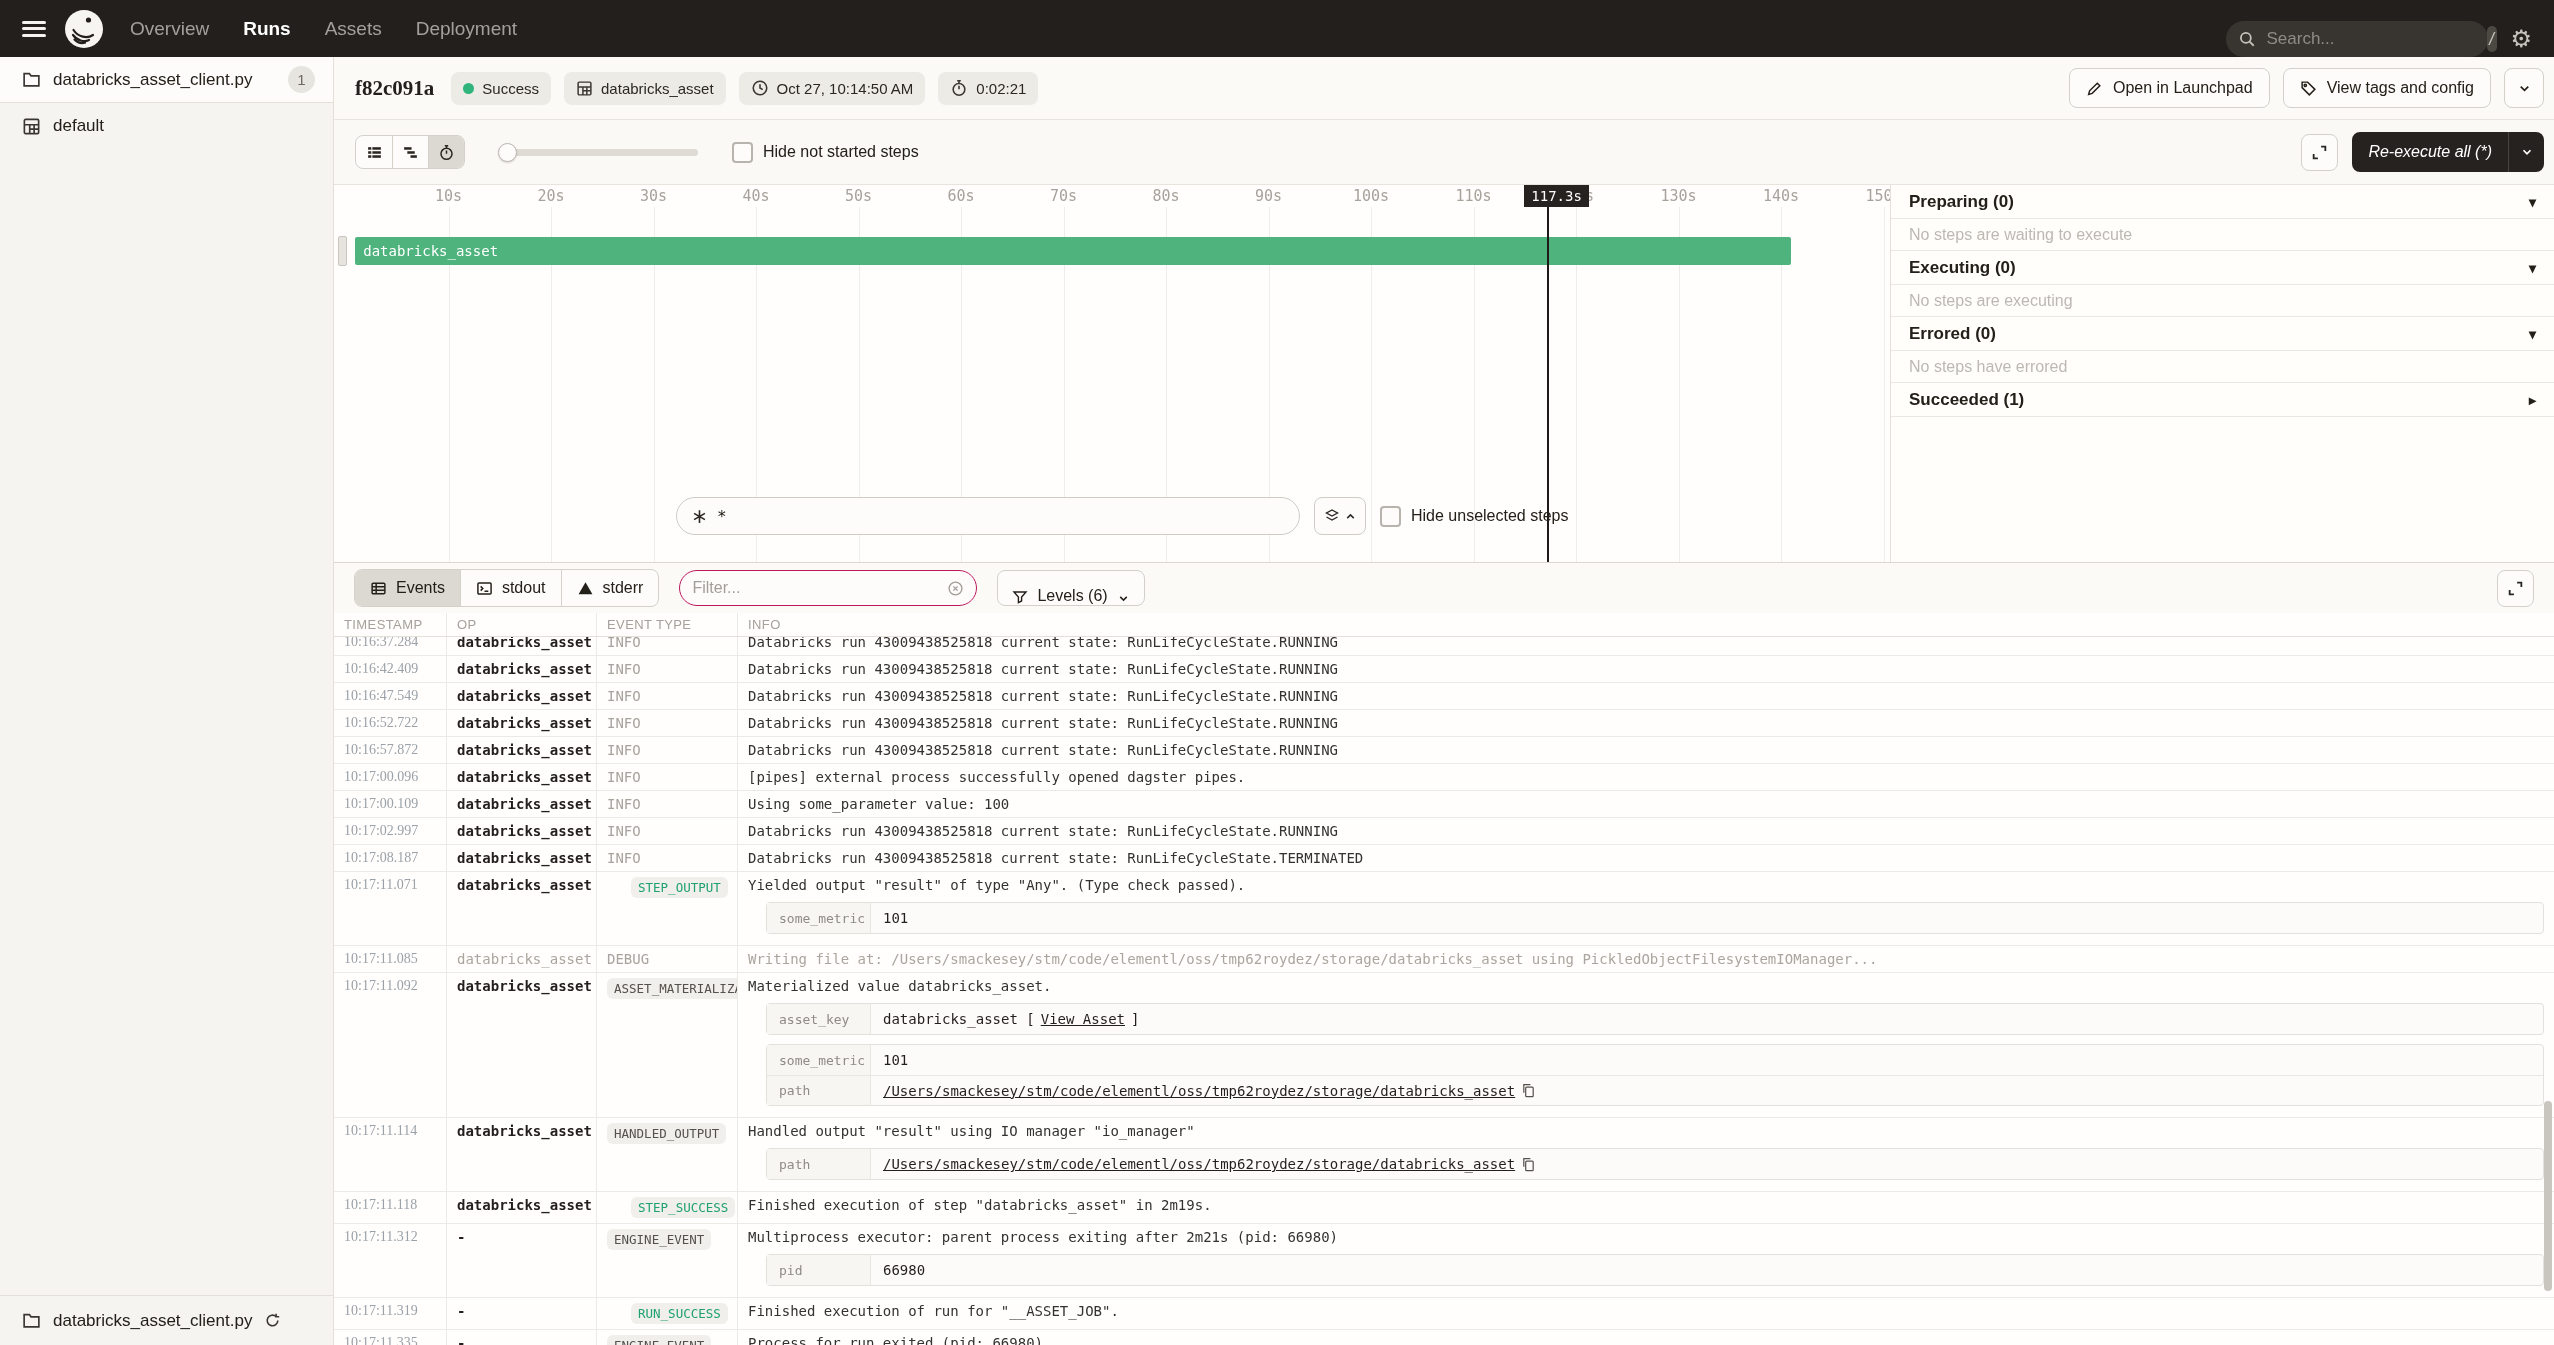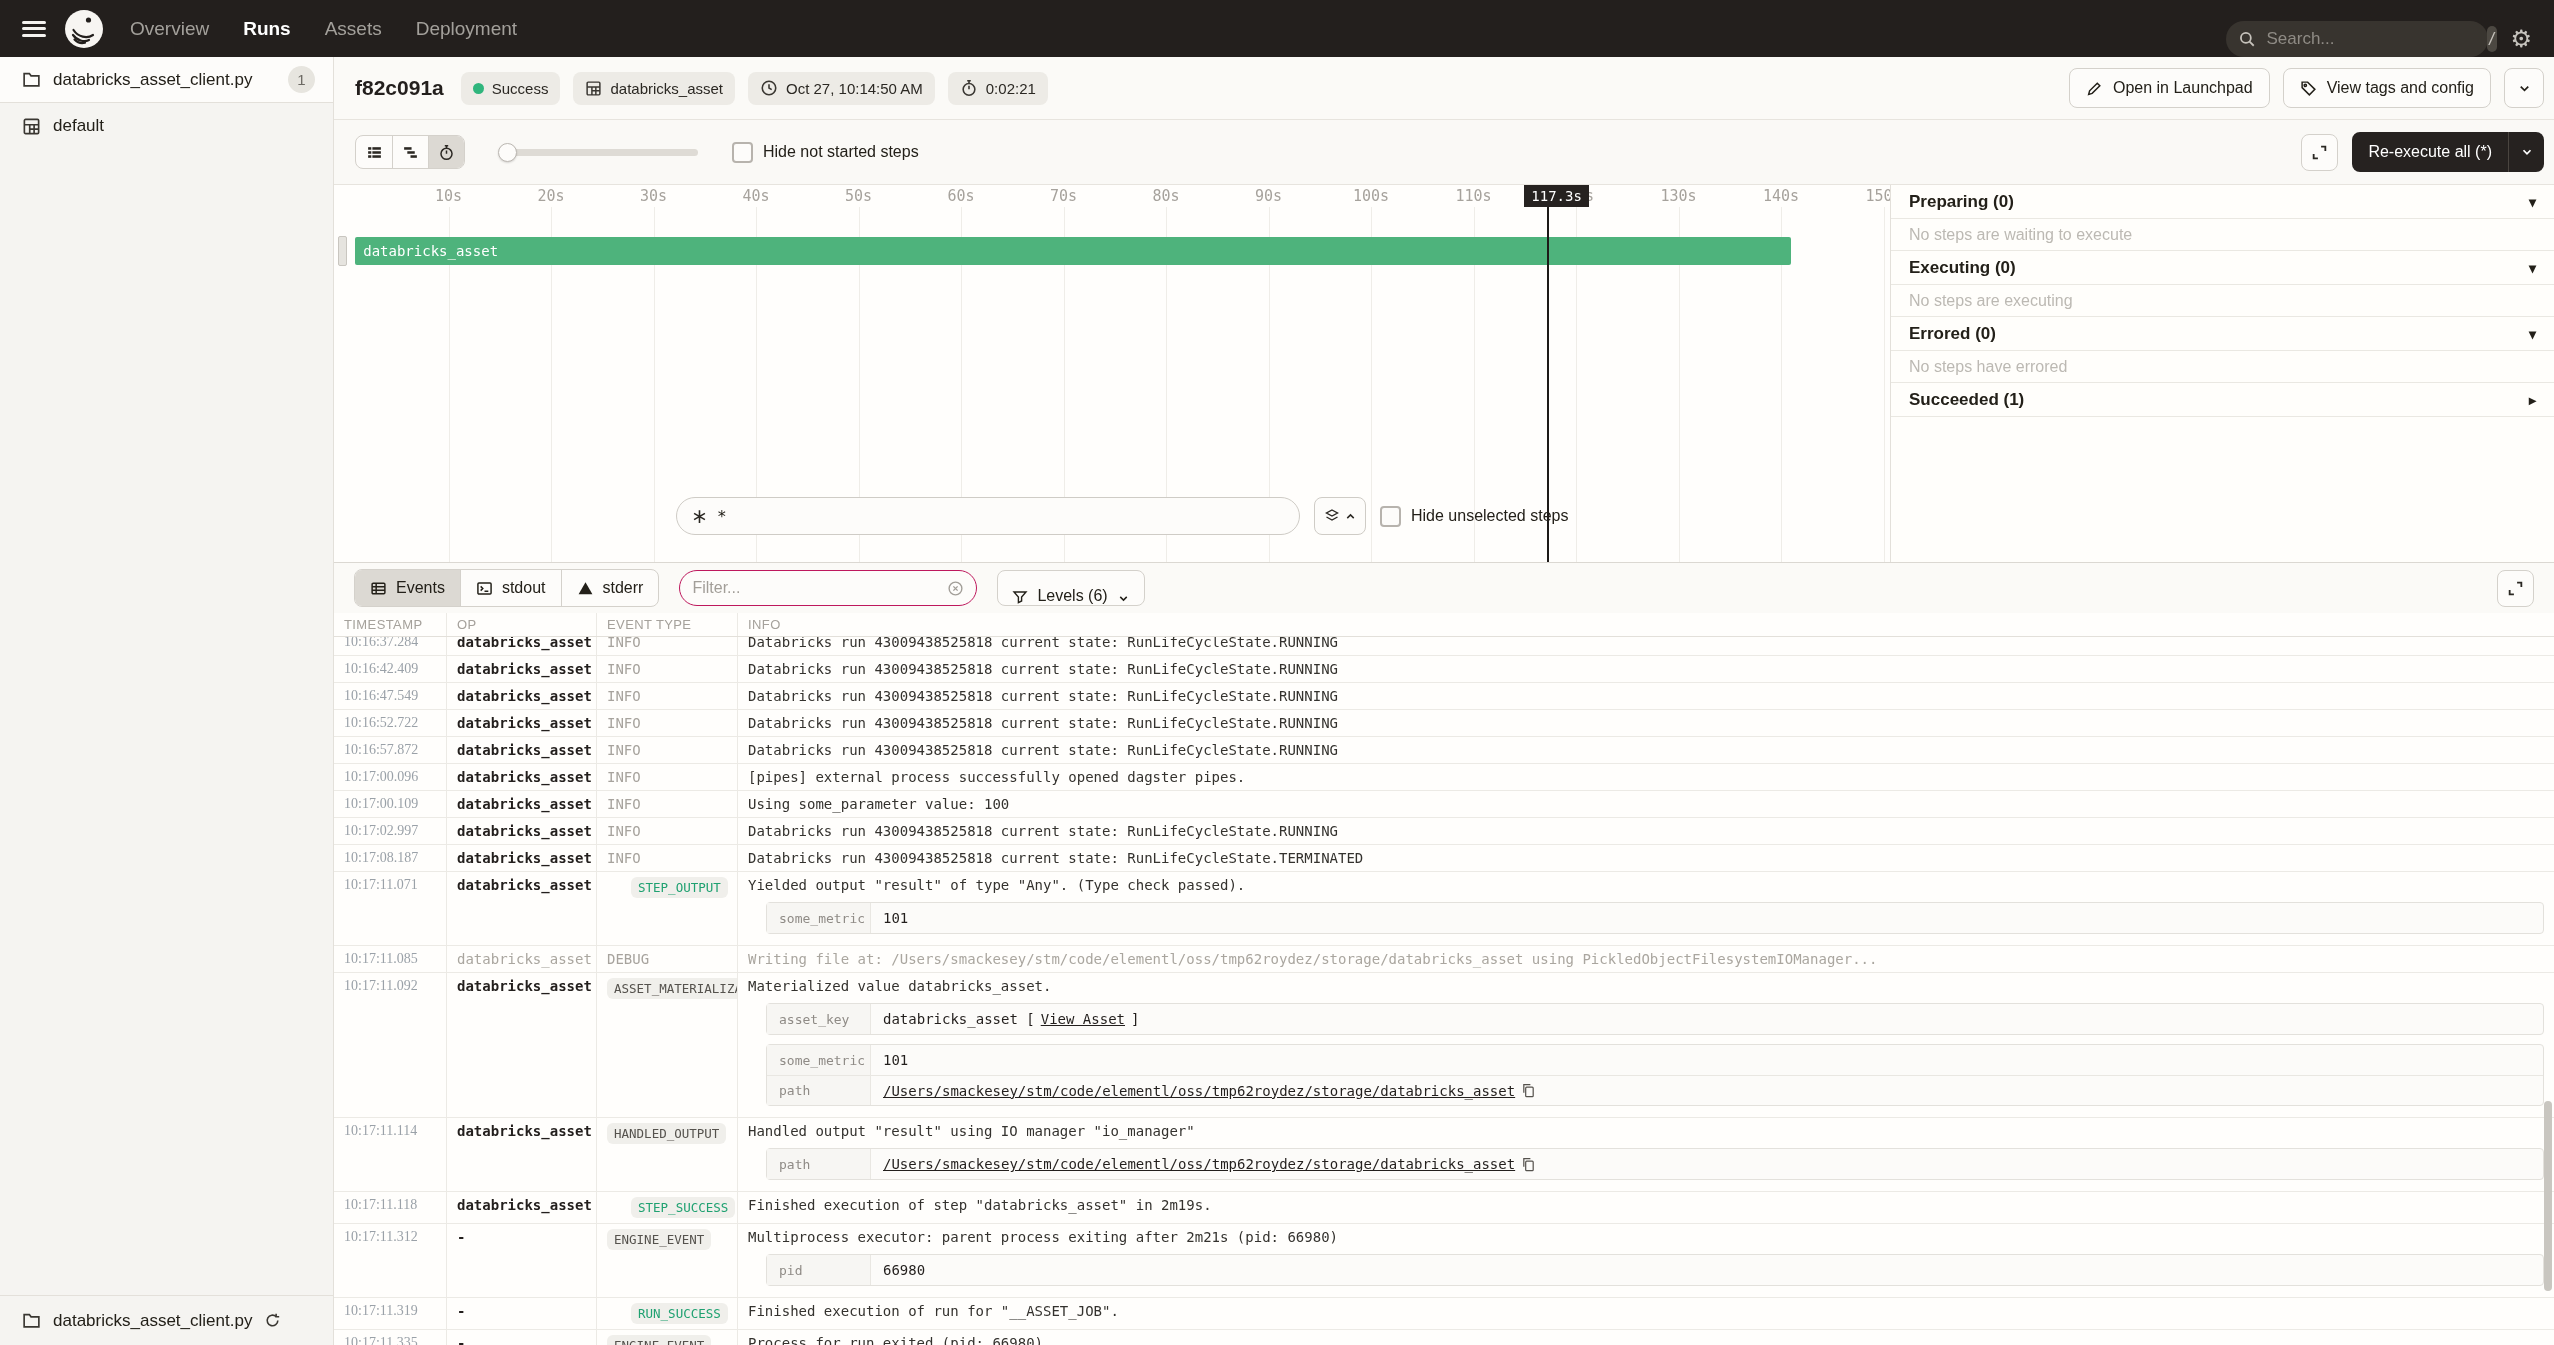--- a/index.html
+++ b/index.html
@@ -34,21 +34,21 @@
                  display:flex; align-items:center; justify-content:center; }
   .sidebar-footer { position:absolute; left:0; right:0; bottom:0; height:50px; border-top:1px solid #e3e0da;
                     display:flex; align-items:center; gap:12px; padding:0 22px; font-size:17px; color:#232019; }
   .icon { color:#3a3732; display:inline-flex; }
 
   
   .main { position:absolute; top:57px; left:334px; right:0; bottom:0; }
 
   .run-header { position:absolute; top:0; left:0; right:0; height:63px; background:#fbfaf7; border-bottom:1px solid #e7e4de;
                 display:flex; align-items:center; padding:0 10px 0 21px; gap:13px; }
-  .run-id { font-family:Liberation Sans, sans-serif; font-size:21px; font-weight:bold; color:#231f1d; margin-right:4px; }
+  .run-id { font-family:Liberation Serif, serif; font-size:21px; font-weight:bold; color:#231f1d; margin-right:4px; }
   .pill { display:flex; align-items:center; gap:8px; height:33px; padding:0 12px; background:#edebe6; border-radius:8px;
           font-size:15px; color:#2b2823; }
   .status-dot { width:11px; height:11px; border-radius:50%; background:#2fb57c; }
   .run-header-right { margin-left:auto; display:flex; align-items:center; gap:13px; }
   .btn { display:flex; align-items:center; gap:10px; height:40px; padding:0 16px; background:#fdfcfa;
          border:1px solid #d4d1cb; border-radius:8px; font-size:16px; color:#232019; cursor:pointer; }
   .btn.icon-only { width:40px; padding:0; justify-content:center; }
 
   
   .toolbar { position:absolute; top:64px; left:0; right:0; height:62px; display:flex; align-items:center; padding:0 10px 0 21px; }
@@ -57,21 +57,21 @@
   .mode-btn + .mode-btn { border-left:1px solid #d4d1cb; }
   .mode-btn.selected { background:#dcd9d3; }
   .zoom-slider { margin-left:35px; width:198px; height:18px; position:relative; cursor:pointer; }
   .zoom-slider .track { position:absolute; top:6px; left:0; right:0; height:7px; border-radius:4px; background:#dedbd5; }
   .zoom-slider .knob { position:absolute; top:0; left:-2px; width:19px; height:19px; border-radius:50%; background:#fdfcfa; border:1px solid #bcb8b2; box-shadow:0 1px 2px rgba(0,0,0,.15); }
   .check-row { display:flex; align-items:center; gap:10px; font-size:16px; color:#232019; cursor:pointer; }
   .checkbox { width:21px; height:21px; border:2px solid #b7b3ad; border-radius:4px; background:#fdfcfa; }
   .toolbar .check-row { margin-left:34px; }
   .toolbar-right { margin-left:auto; display:flex; align-items:center; gap:14px; }
   .reexec { display:flex; height:40px; border-radius:8px; overflow:hidden; background:#262220; color:#fff; cursor:pointer; }
-  .reexec .main-part { display:flex; align-items:center; padding:0 16px; font-size:16px; }
+  .reexec .main-part { display:flex; align-items:center; padding:0 16px; font-size:16px;font-style:italic; }
   .reexec .caret-part { width:36px; display:flex; align-items:center; justify-content:center; border-left:1px solid #4a4540; }
 
   
   .content { position:absolute; top:127px; left:0; right:0; height:379px; border-top:1px solid #e7e4de; }
   .gantt { position:absolute; top:0; left:0; width:1556px; bottom:0; background:#fffefc; overflow:hidden; }
   .tick-label { position:absolute; top:2px; width:44px; text-align:center; font-family:"DejaVu Sans Mono", monospace;
                 font-size:15px; color:#a6a29c; }
   .gridline { position:absolute; top:22px; bottom:0; width:1px; background:#efede8; }
   .gantt-bar { position:absolute; height:28px; background:#4eb37c; border-radius:2px; display:flex; align-items:center;
                padding:0 8px; cursor:pointer; }

